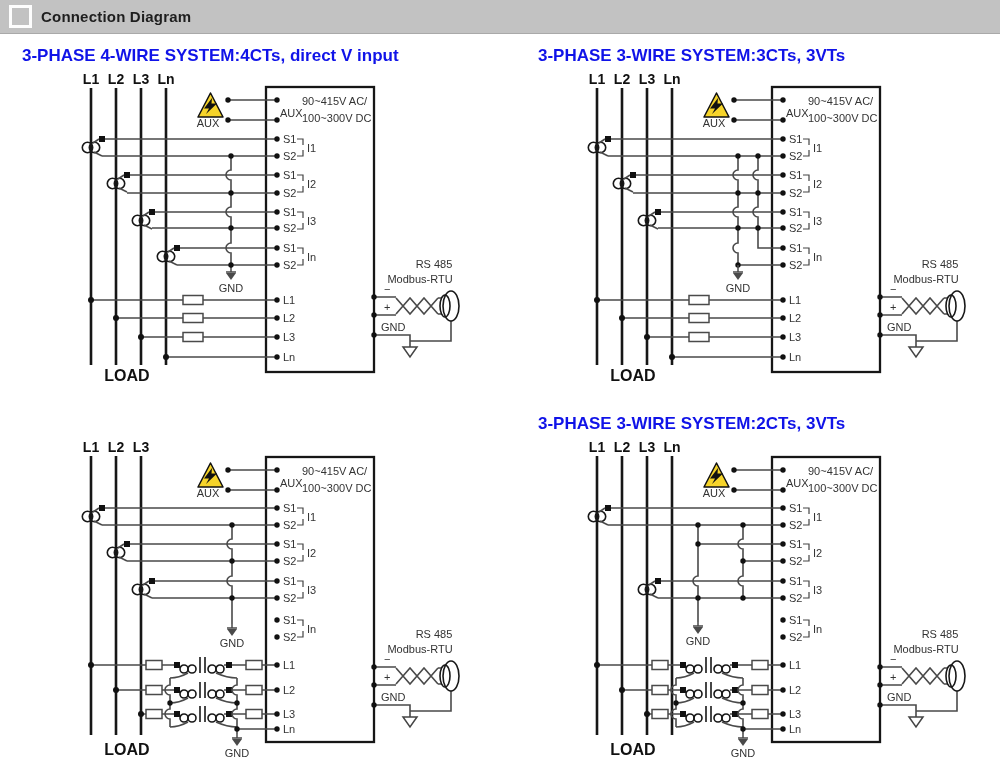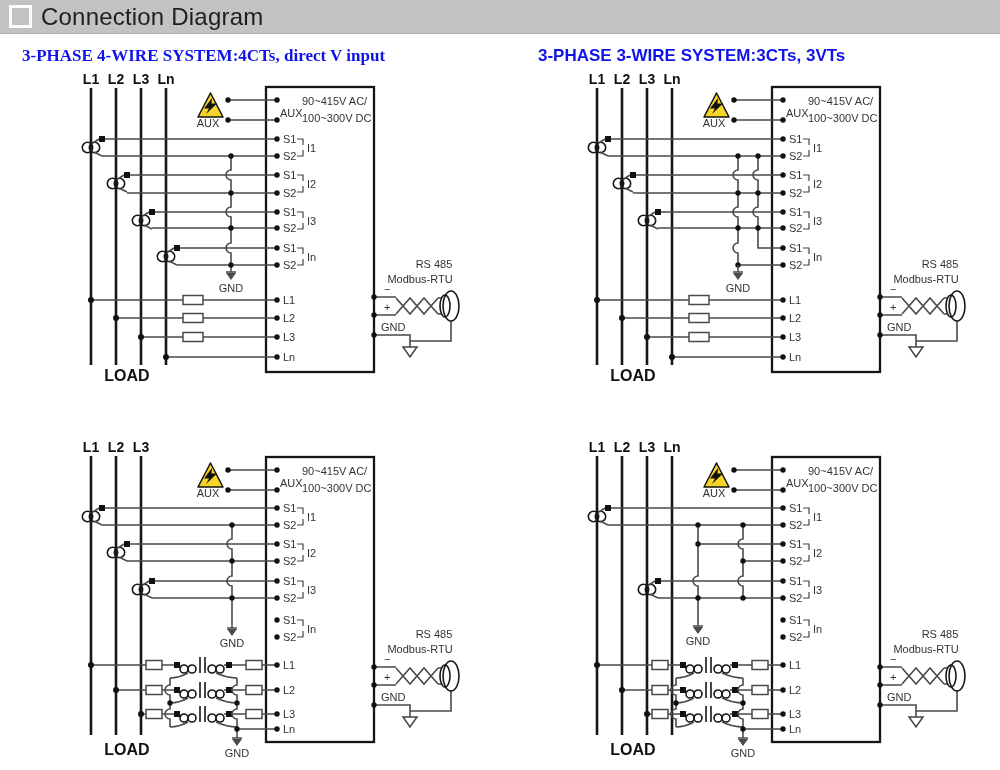--- a/index.html
+++ b/index.html
@@ -5,23 +5,23 @@
   :root{
     --title-blue:#1013e8; --wire-gray:#4a4a4a; --line-black:#161616;
     --label-gray:#333333; --warning-yellow:#f6d42a; --header-bar:#c2c2c2;
   }
   html,body{margin:0;padding:0;background:#fff;}
   #page{position:relative;width:1000px;height:770px;background:#fff;overflow:hidden;
         font-family:"Liberation Sans",sans-serif;}
   .header{position:absolute;left:0;top:0;width:1000px;height:33px;background:var(--header-bar);
           border-bottom:1px solid #a9a9a9;display:flex;align-items:center;}
   .header .sq{width:17px;height:17px;border:3px solid #fdfdfd;margin-left:9px;background:transparent;}
-  .header h1{font-size:24px;font-weight:normal;color:#1e1e1e;margin:0 0 0 9px;letter-spacing:.2px;}
+  .header h1{font-size:15px;font-weight:bold;color:#1e1e1e;margin:0 0 0 9px;letter-spacing:.2px;}
   .panel-title{position:absolute;font-size:17px;font-weight:bold;color:var(--title-blue);white-space:nowrap;}
-  #t0{left:22px;top:46px;font-family:Liberation Serif, serif;} #t1{left:538px;top:46px;} #t2{left:22px;top:414px;} #t3{left:538px;top:414px;}
+  #t0{left:22px;top:46px;} #t1{left:538px;top:46px;} #t2{left:22px;top:414px;} #t3{left:538px;top:414px;}
   svg{position:absolute;left:0;top:0;}
   .w{stroke:var(--wire-gray);stroke-width:1.6;fill:none;}
   .pl{stroke:var(--line-black);stroke-width:2.6;fill:none;}
   .bx{stroke:var(--line-black);stroke-width:2.3;fill:none;}
   .ct{stroke:#181818;stroke-width:1.6;fill:none;}
   .fz{stroke:var(--wire-gray);stroke-width:1.5;fill:#fff;}
   .d{fill:#111;}
   .sqm{fill:#111;}
   .br{stroke:#444;stroke-width:1.2;fill:none;}
   .gt{fill:var(--wire-gray);}
@@ -39,20 +39,21 @@
 
 <div id="page">
 
   <div class="header">
     <span class="sq"></span>
     <h1>Connection Diagram</h1>
   </div>
 
   <div id="t0" class="panel-title">3-PHASE 4-WIRE SYSTEM:4CTs, direct V input</div>
   <div id="t1" class="panel-title">3-PHASE 3-WIRE SYSTEM:3CTs, 3VTs</div>
+  <div id="t3" class="panel-title">3-PHASE 3-WIRE SYSTEM:2CTs, 3VTs</div>
 
   <svg width="1000" height="770" viewBox="0 0 1000 770">
     <defs>
       <g id="warn">
         <polygon class="warn" points="-12.5,24 12.5,24 0,0"></polygon>
         <path class="bolt" d="M1.5,5 L-6.5,15.5 L-1.5,15.5 L-4.5,21 L6.5,10.5 L1,10.5 Z"></path>
       </g>
       <g id="ct">
         <circle class="ct" cx="-3.5" cy="8.5" r="5.2"></circle>
         <circle class="ct" cx="3.5" cy="8.5" r="5.2"></circle>

